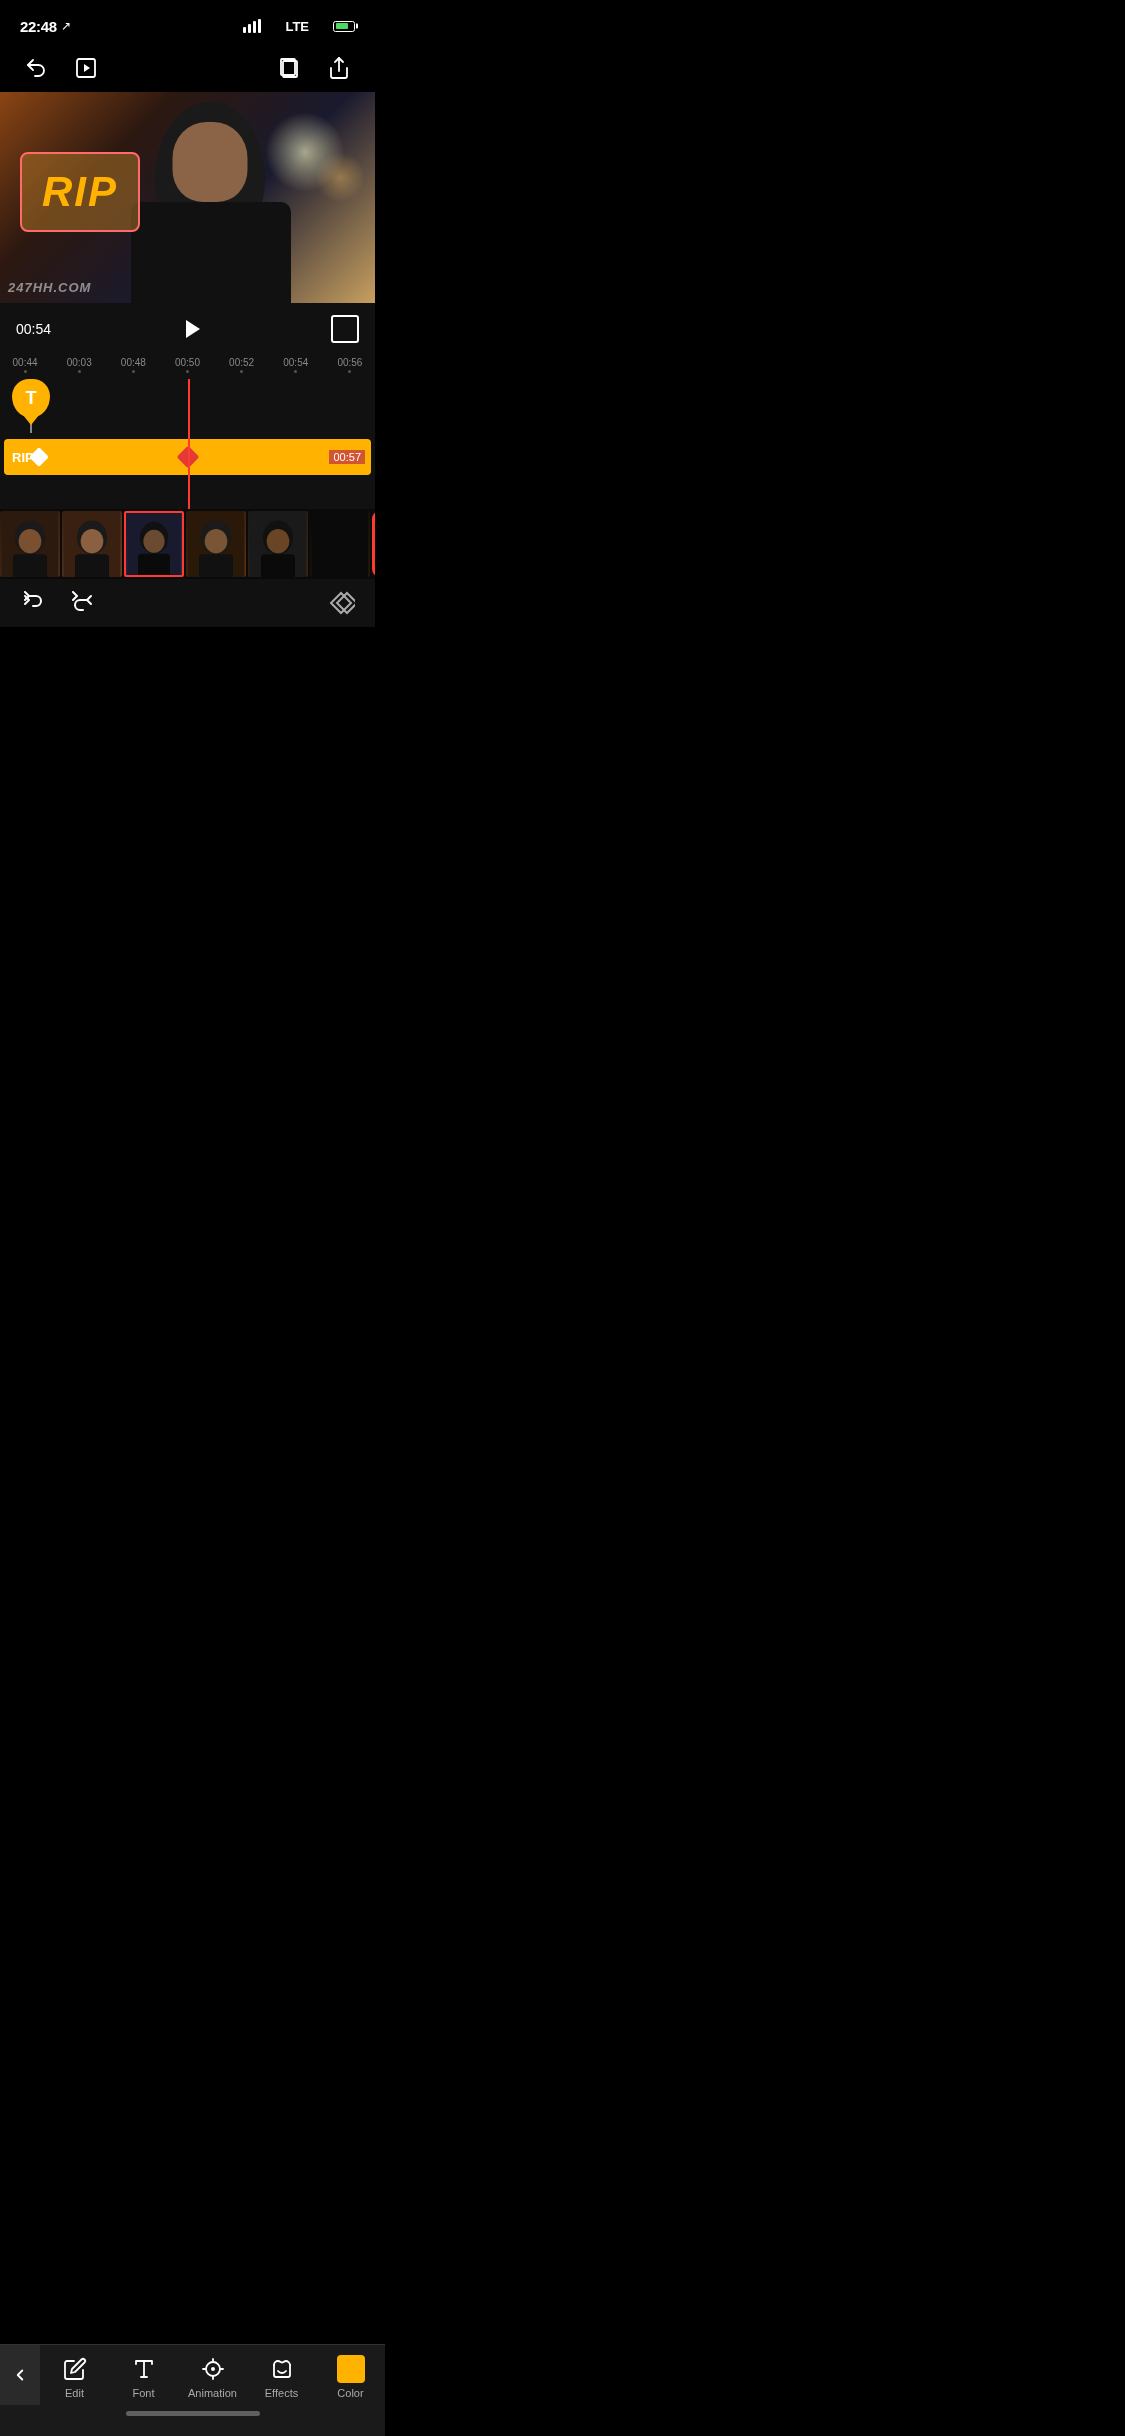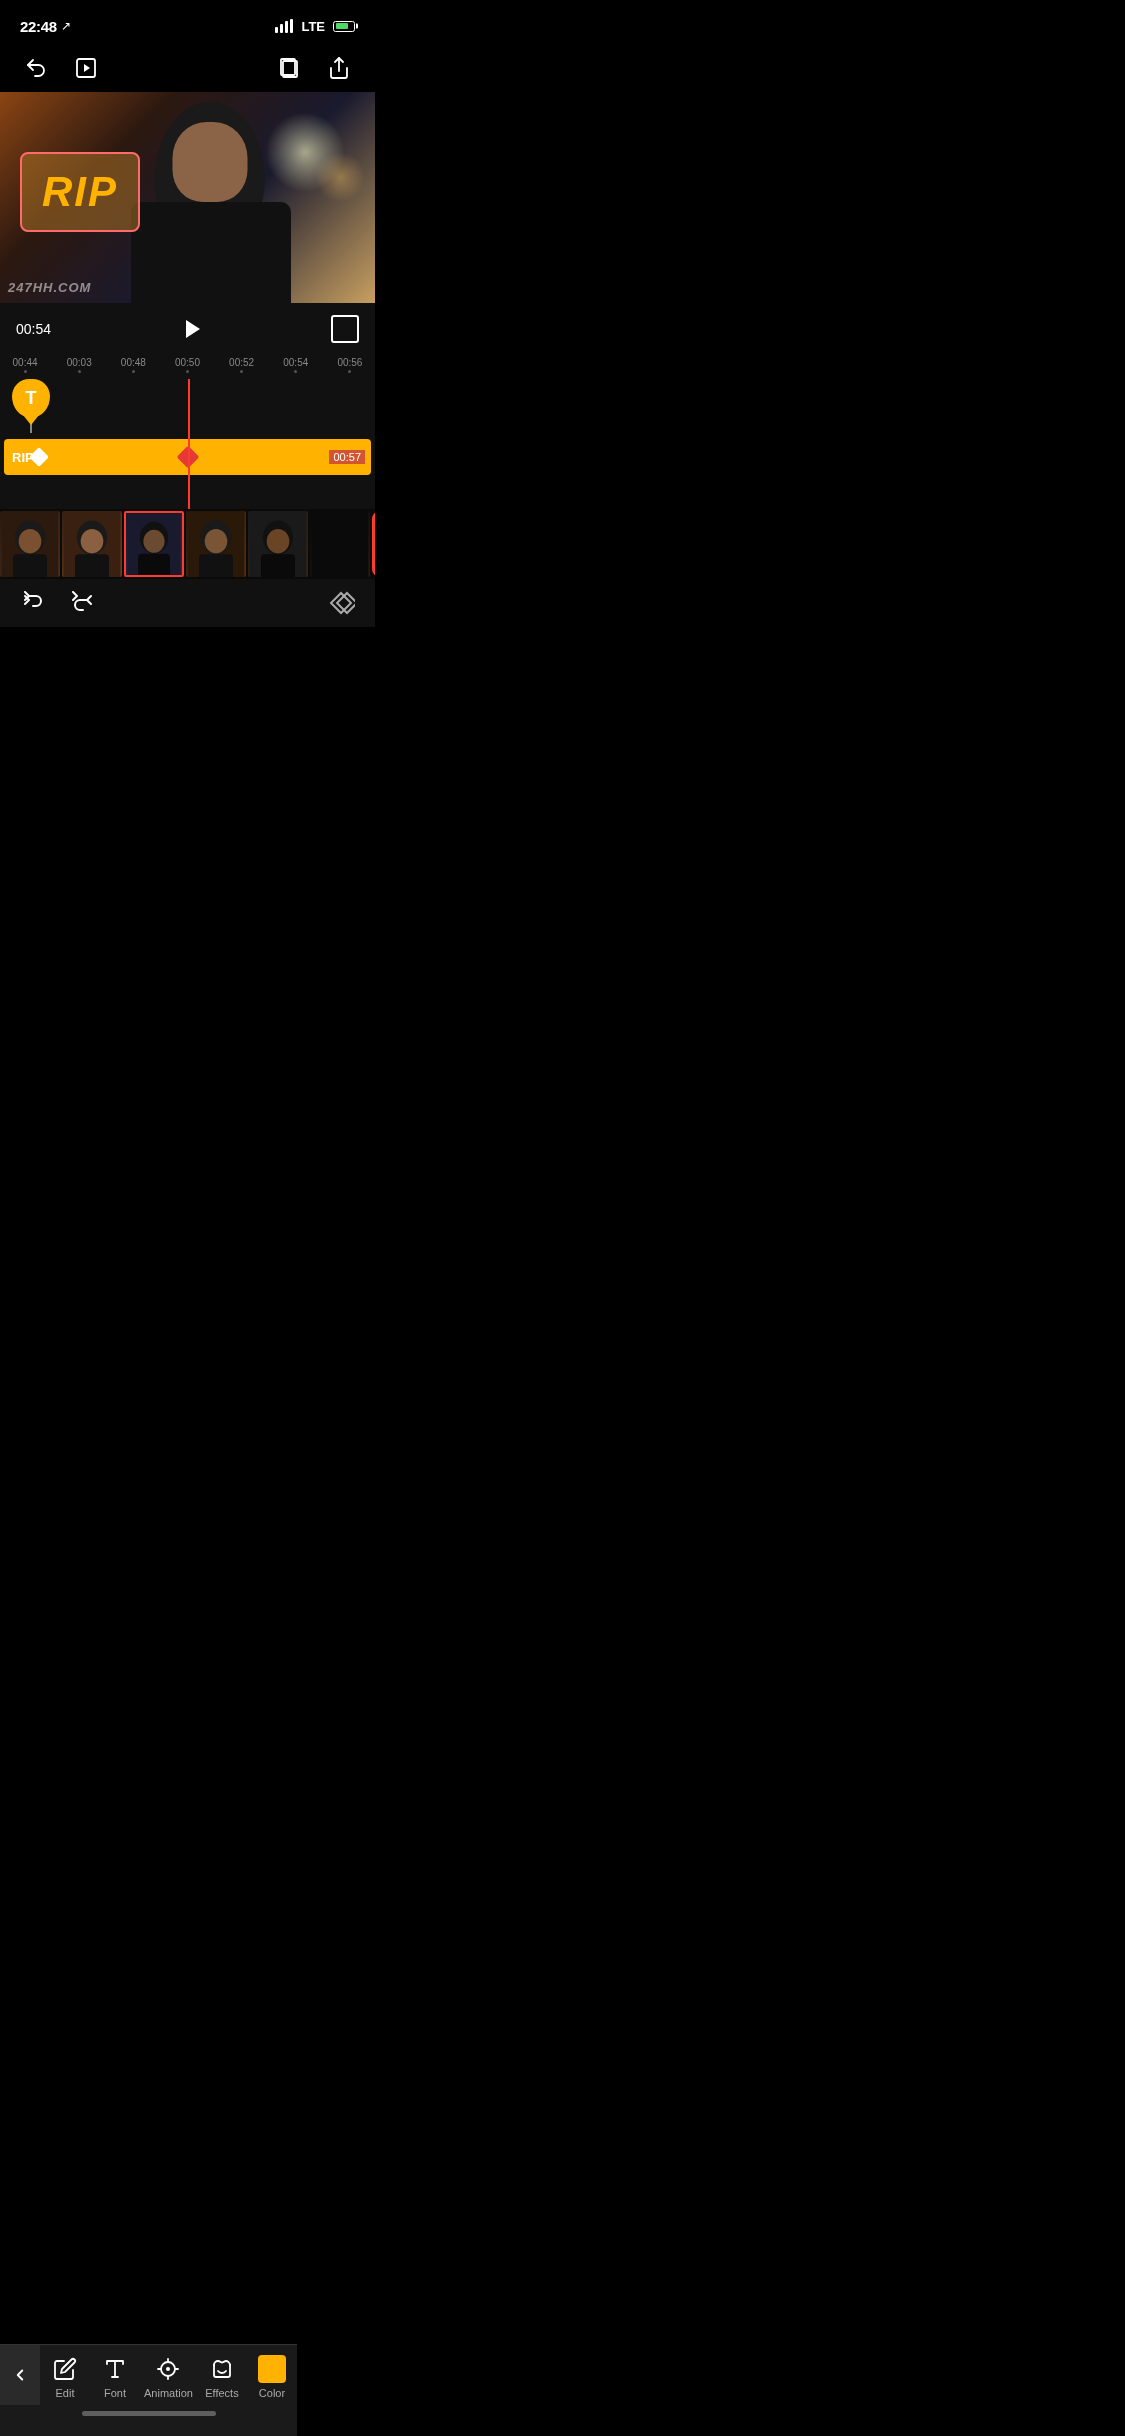--- a/index.html
+++ b/index.html
@@ -23,21 +23,21 @@
       height: 44px;
     }
     .status-time {
       font-size: 15px;
       font-weight: 600;
       letter-spacing: -0.3px;
     }
     .status-right {
       display: flex;
       align-items: center;
-      gap: 8px;
+      gap: 24px;
     }
     .signal-bars {
       display: flex;
       align-items: flex-end;
       gap: 2px;
     }
     .signal-bars span {
       background: #fff;
       width: 3px;
       border-radius: 1px;
@@ -428,21 +428,21 @@
       display: flex;
       align-items: center;
       justify-content: center;
     }
 
     
     .bottom-toolbar {
       position: fixed;
       bottom: 0;
       left: 0;
-      width: 297px;
+      width: 385px;
       background: #1a1a1a;
       border-top: 1px solid #333;
       padding-bottom: 20px;
     }
     .toolbar-items {
       display: flex;
       align-items: stretch;
     }
     .toolbar-left-chevron {
       width: 40px;

